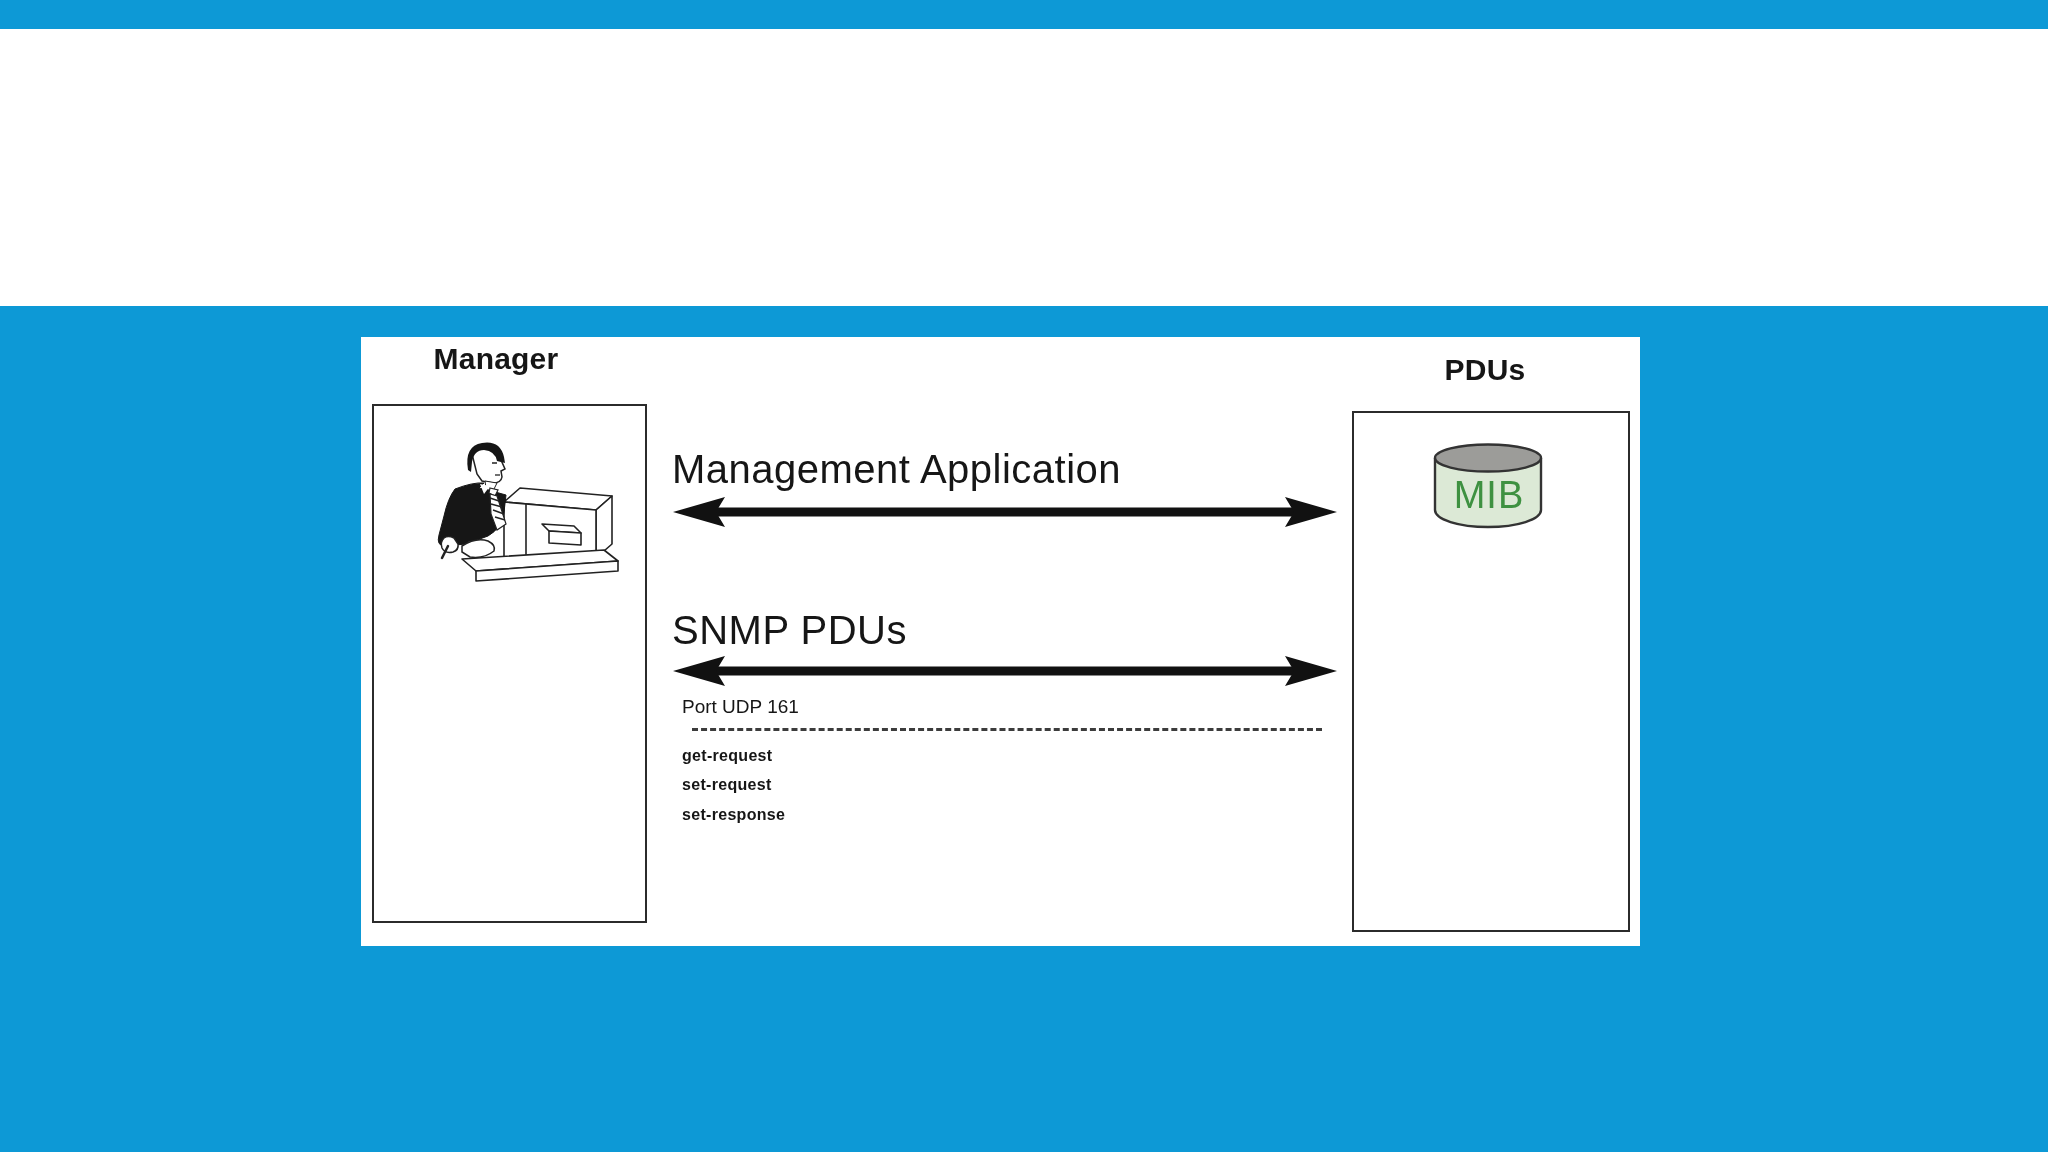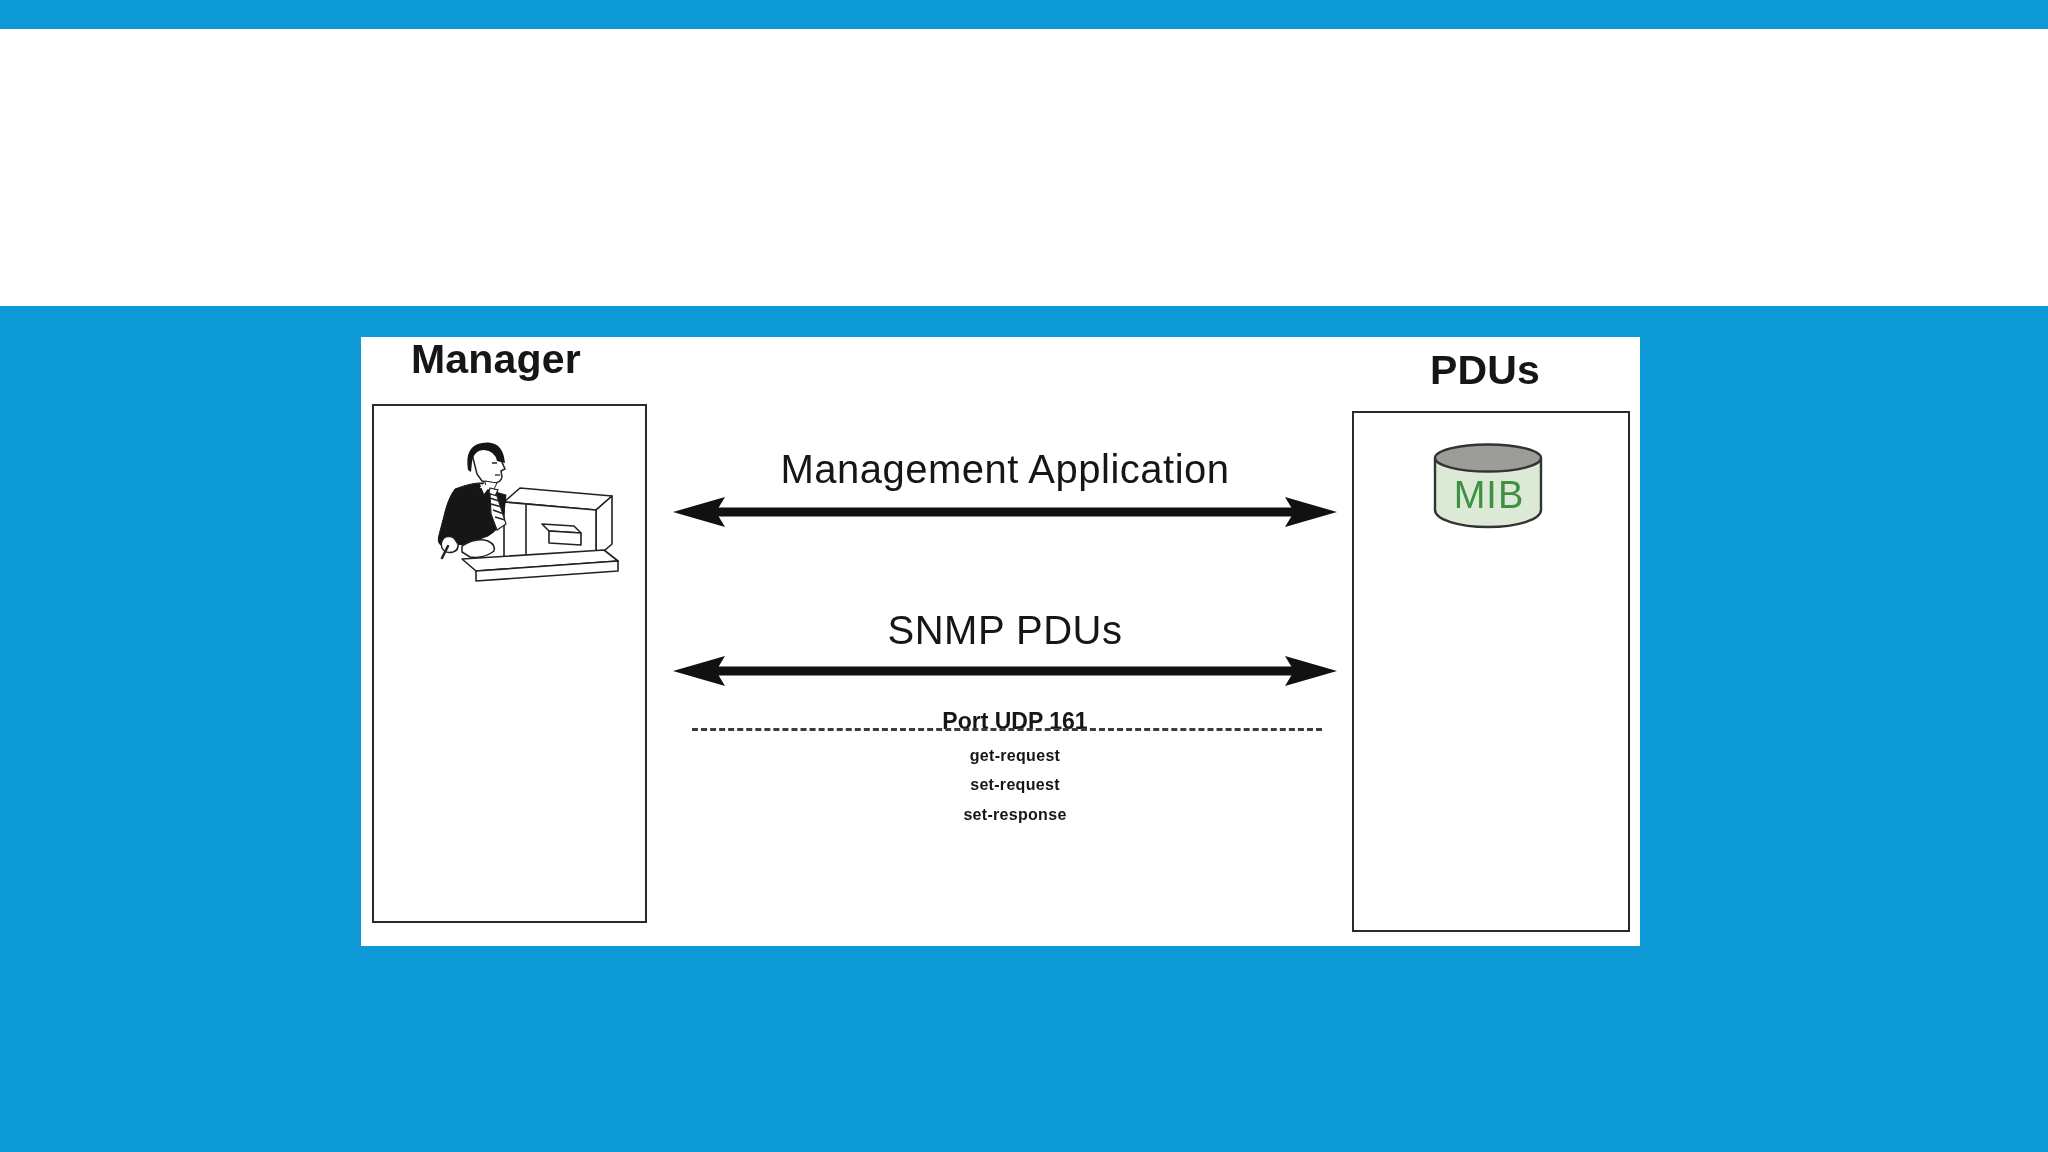--- a/index.html
+++ b/index.html
@@ -22,21 +22,21 @@
     position: absolute;
     left: 361px; top: 337px;
     width: 1279px; height: 609px;
     background: var(--panel, #ffffff);
   }
   .entity-label {
     position: absolute;
     width: 200px;
     text-align: center;
     font-weight: bold;
-    font-size: 41px;
+    font-size: 30px;
     line-height: 44px;
     letter-spacing: 0.2px;
     white-space: nowrap;
   }
   #manager-label { left: 35px; top: 0; }
   #agent-label   { left: 1024px; top: 11px; }
   .entity-box {
     position: absolute;
     background: #ffffff;
     border: 2px solid var(--box_border, #2b2b2b);
@@ -44,38 +44,37 @@
   }
   #manager-box { left: 11px;  top: 67px; width: 275px; height: 519px; }
   #agent-box   { left: 991px; top: 74px; width: 278px; height: 521px; }
   .art { position: absolute; }
   #person-art { left: 57px;  top: 101px; }
   #mib-art    { left: 1071px; top: 105px; }
   .center-col {
     position: absolute;
     left: 311px;
     width: 666px;
-    text-align: center;
     white-space: nowrap;
   }
   .link-label {
     font-size: 40px;
     line-height: 44px;
     letter-spacing: 0.5px;
     color: var(--ink, #161616);
   }
   #link1-label { top: 110px; }
   #link2-label { top: 271px; }
   .arrow { position: absolute; left: 311px; width: 666px; height: 32px; }
   #arrow1 { top: 159px; }
   #arrow2 { top: 318px; }
   #port-label {
-    left: 321px; top: 371px;
-    font-size: 23px;
-    font-weight: bold;
+    left: 321px; top: 356px;
+    font-size: 19px;
+    font-weight: normal;
     line-height: 27px;
   }
   .dashed-separator {
     position: absolute;
     left: 331px; top: 391px;
     width: 630px; height: 0;
     border-top: 3px dashed var(--dashed_line, #3c3c3c);
   }
   #pdu-list { left: 321px; top: 404px; }
   .pdu-item {

